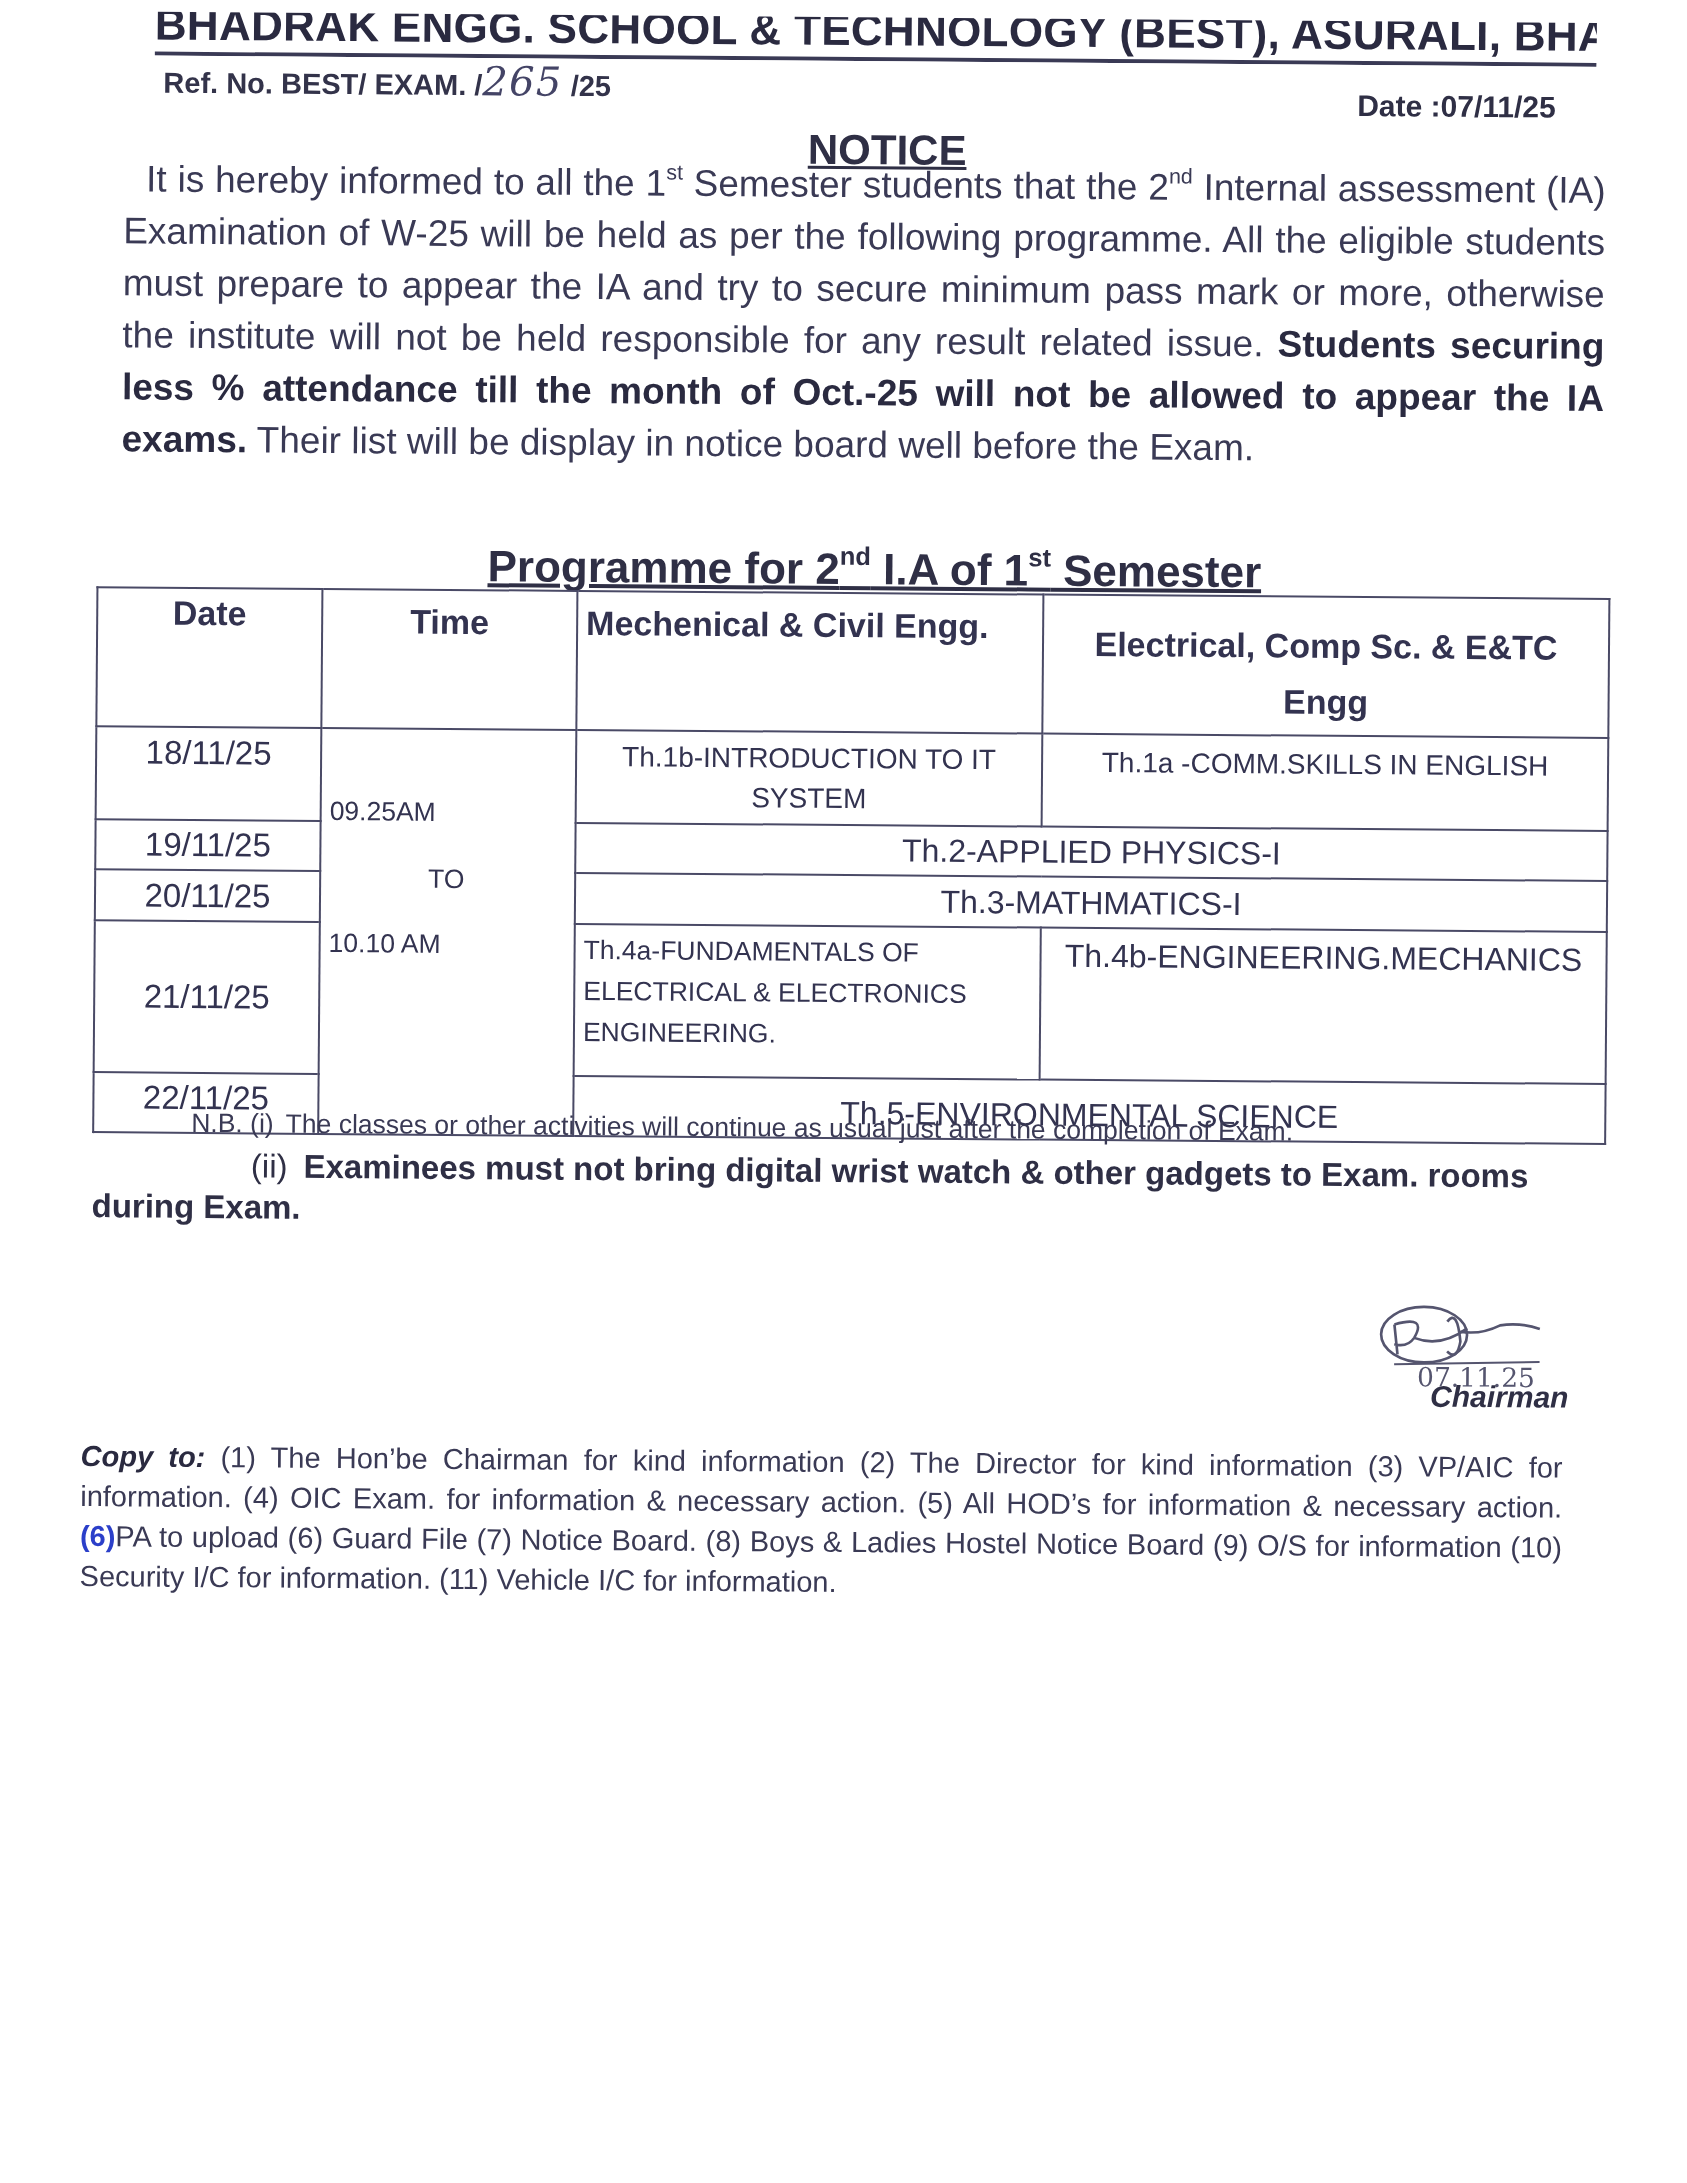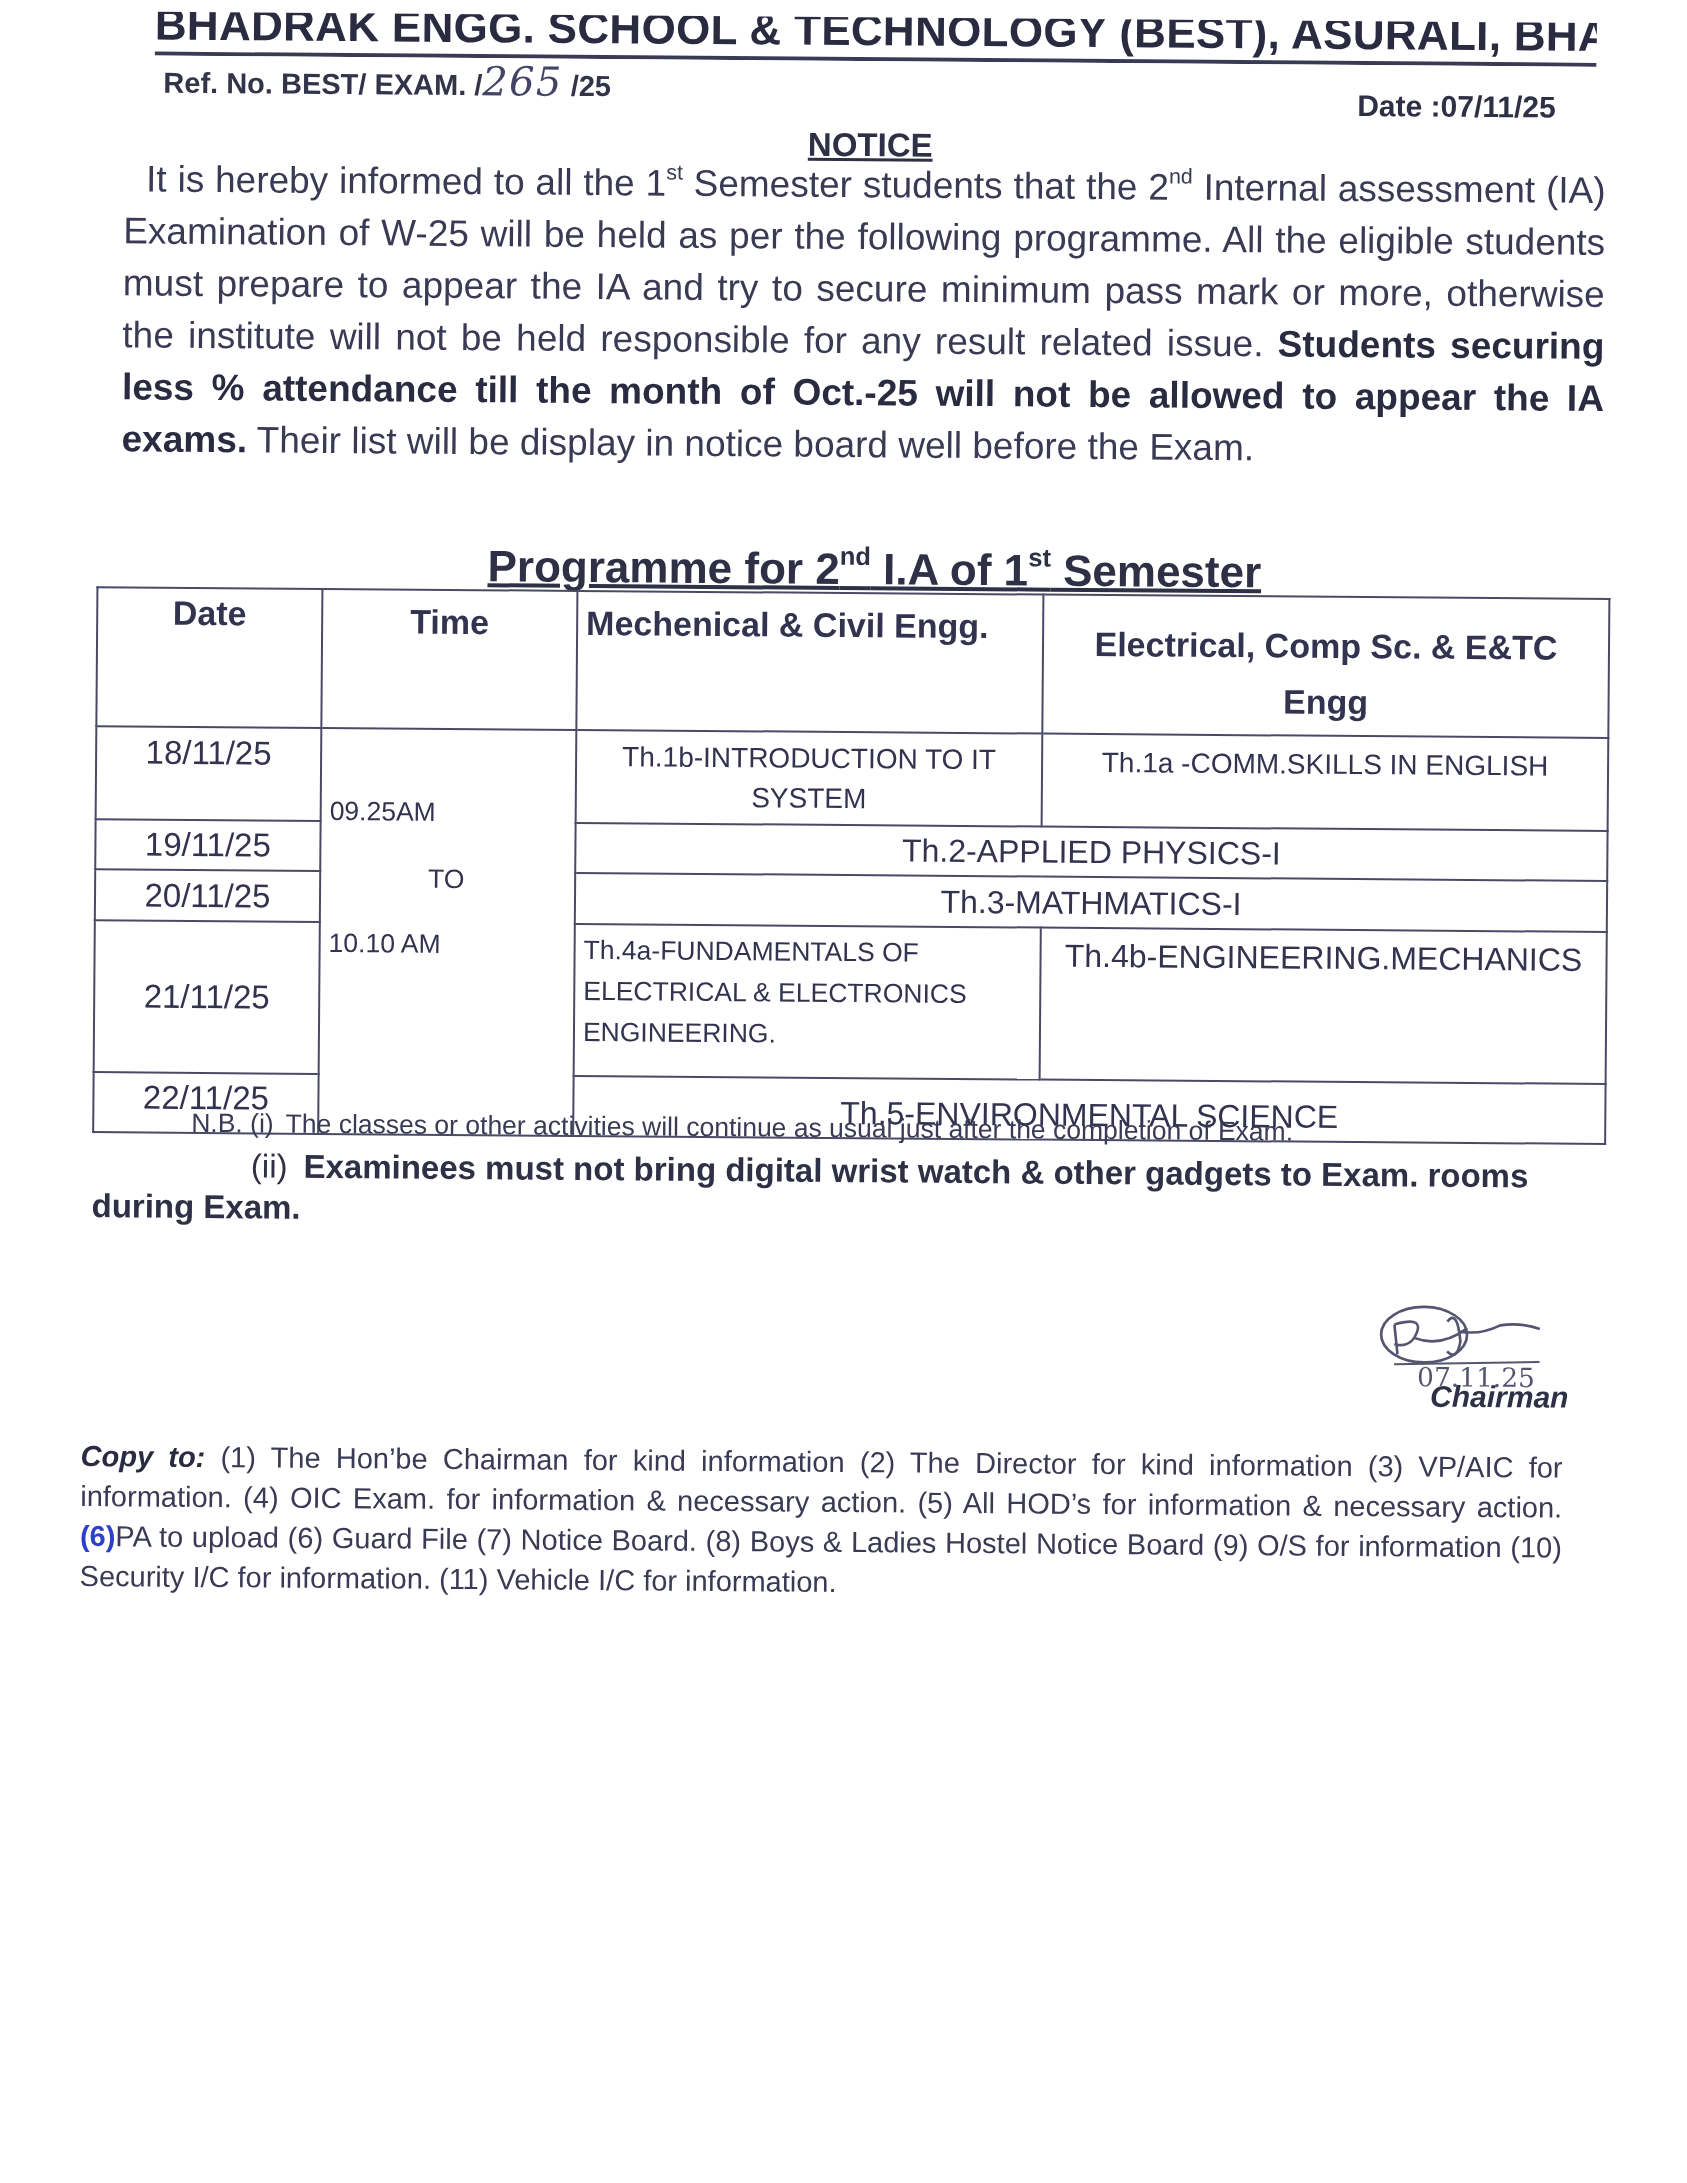--- a/index.html
+++ b/index.html
@@ -25,21 +25,21 @@
     }
     .ref-line .hand {
       font-family: "DejaVu Serif", serif; font-weight: normal; font-style: italic;
       font-size: 40px; color: #444466; letter-spacing: 1.3px;
     }
     .date-line {
       position: absolute; left: 1356px; top: 85px; font-size: 30px; font-weight: bold;
       color: #2f2f45; white-space: nowrap;
     }
     .notice-head {
-      position: absolute; left: 807px; top: 126px; font-size: 33px; font-weight: bold;
+      position: absolute; left: 807px; top: 126px; font-size: 42px; font-weight: bold;
       text-decoration: underline; text-decoration-thickness: 2.6px; color: #2f2f45;
     }
     .para {
       position: absolute; left: 123px; top: 159px; width: 1482px;
       font-size: 37px; line-height: 52px; text-align: justify; color: #3a3a55;
     }
     .para .indent { display: inline-block; width: 22.5px; }
     .para b { color: #2a2a40; }
     sup { font-size: 0.58em; vertical-align: 0.75em; line-height: 0; }
     .prog-title {

